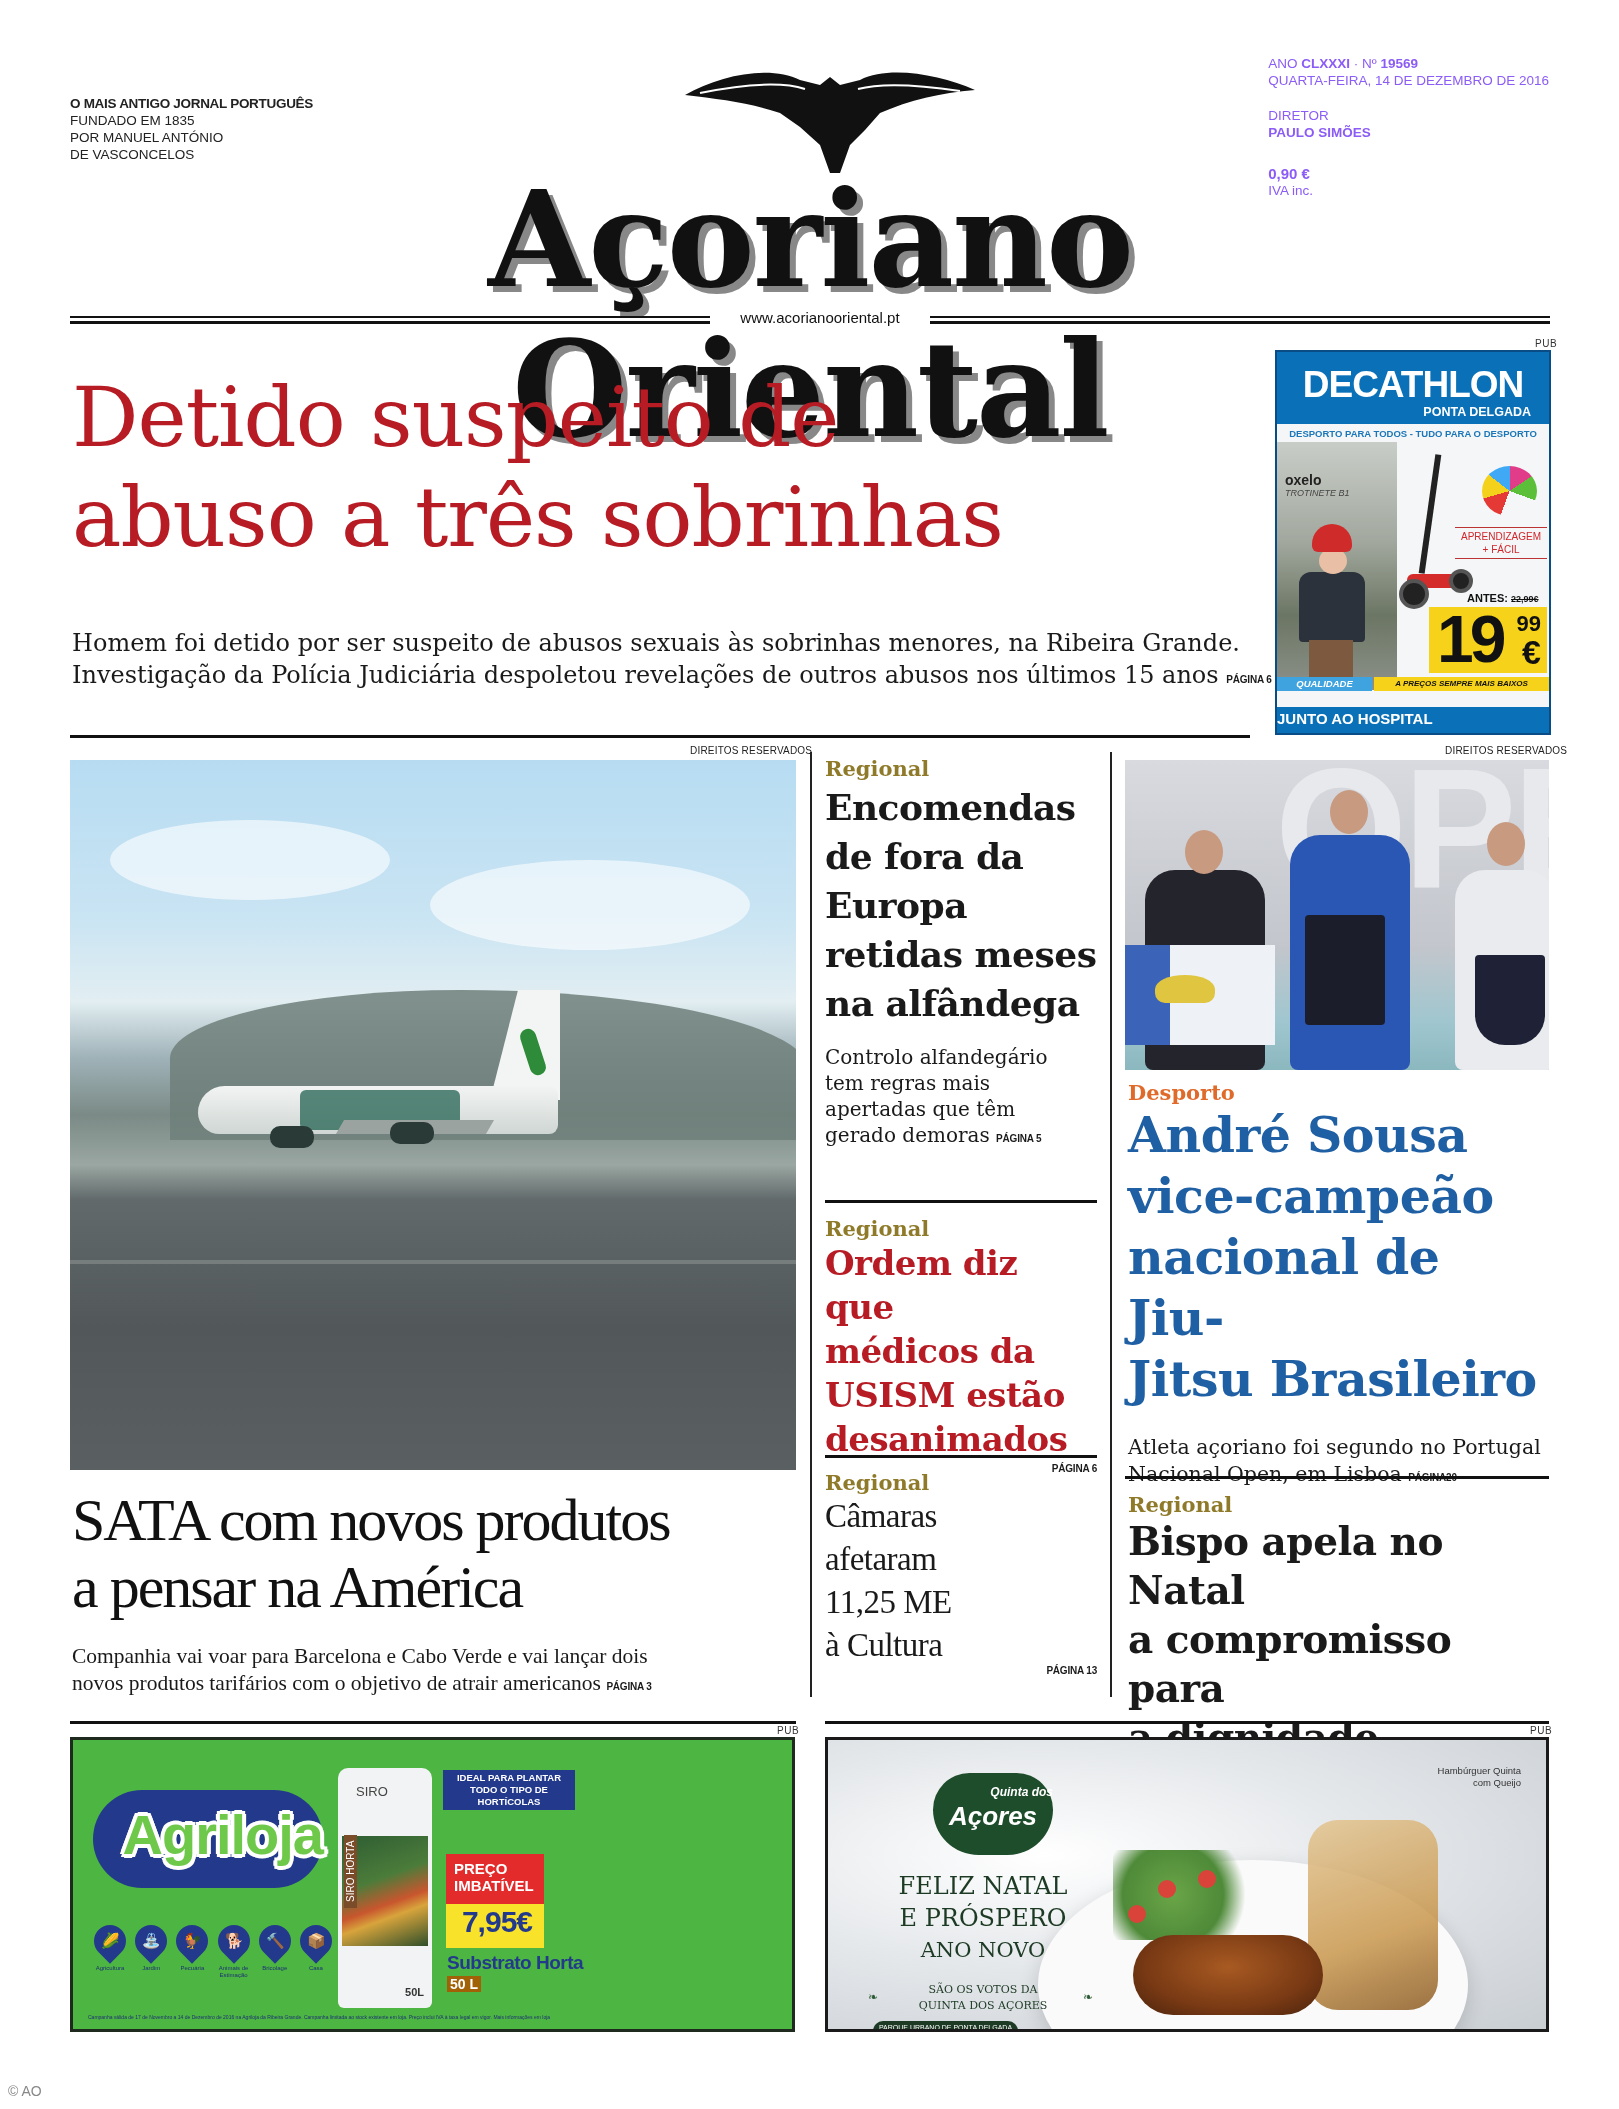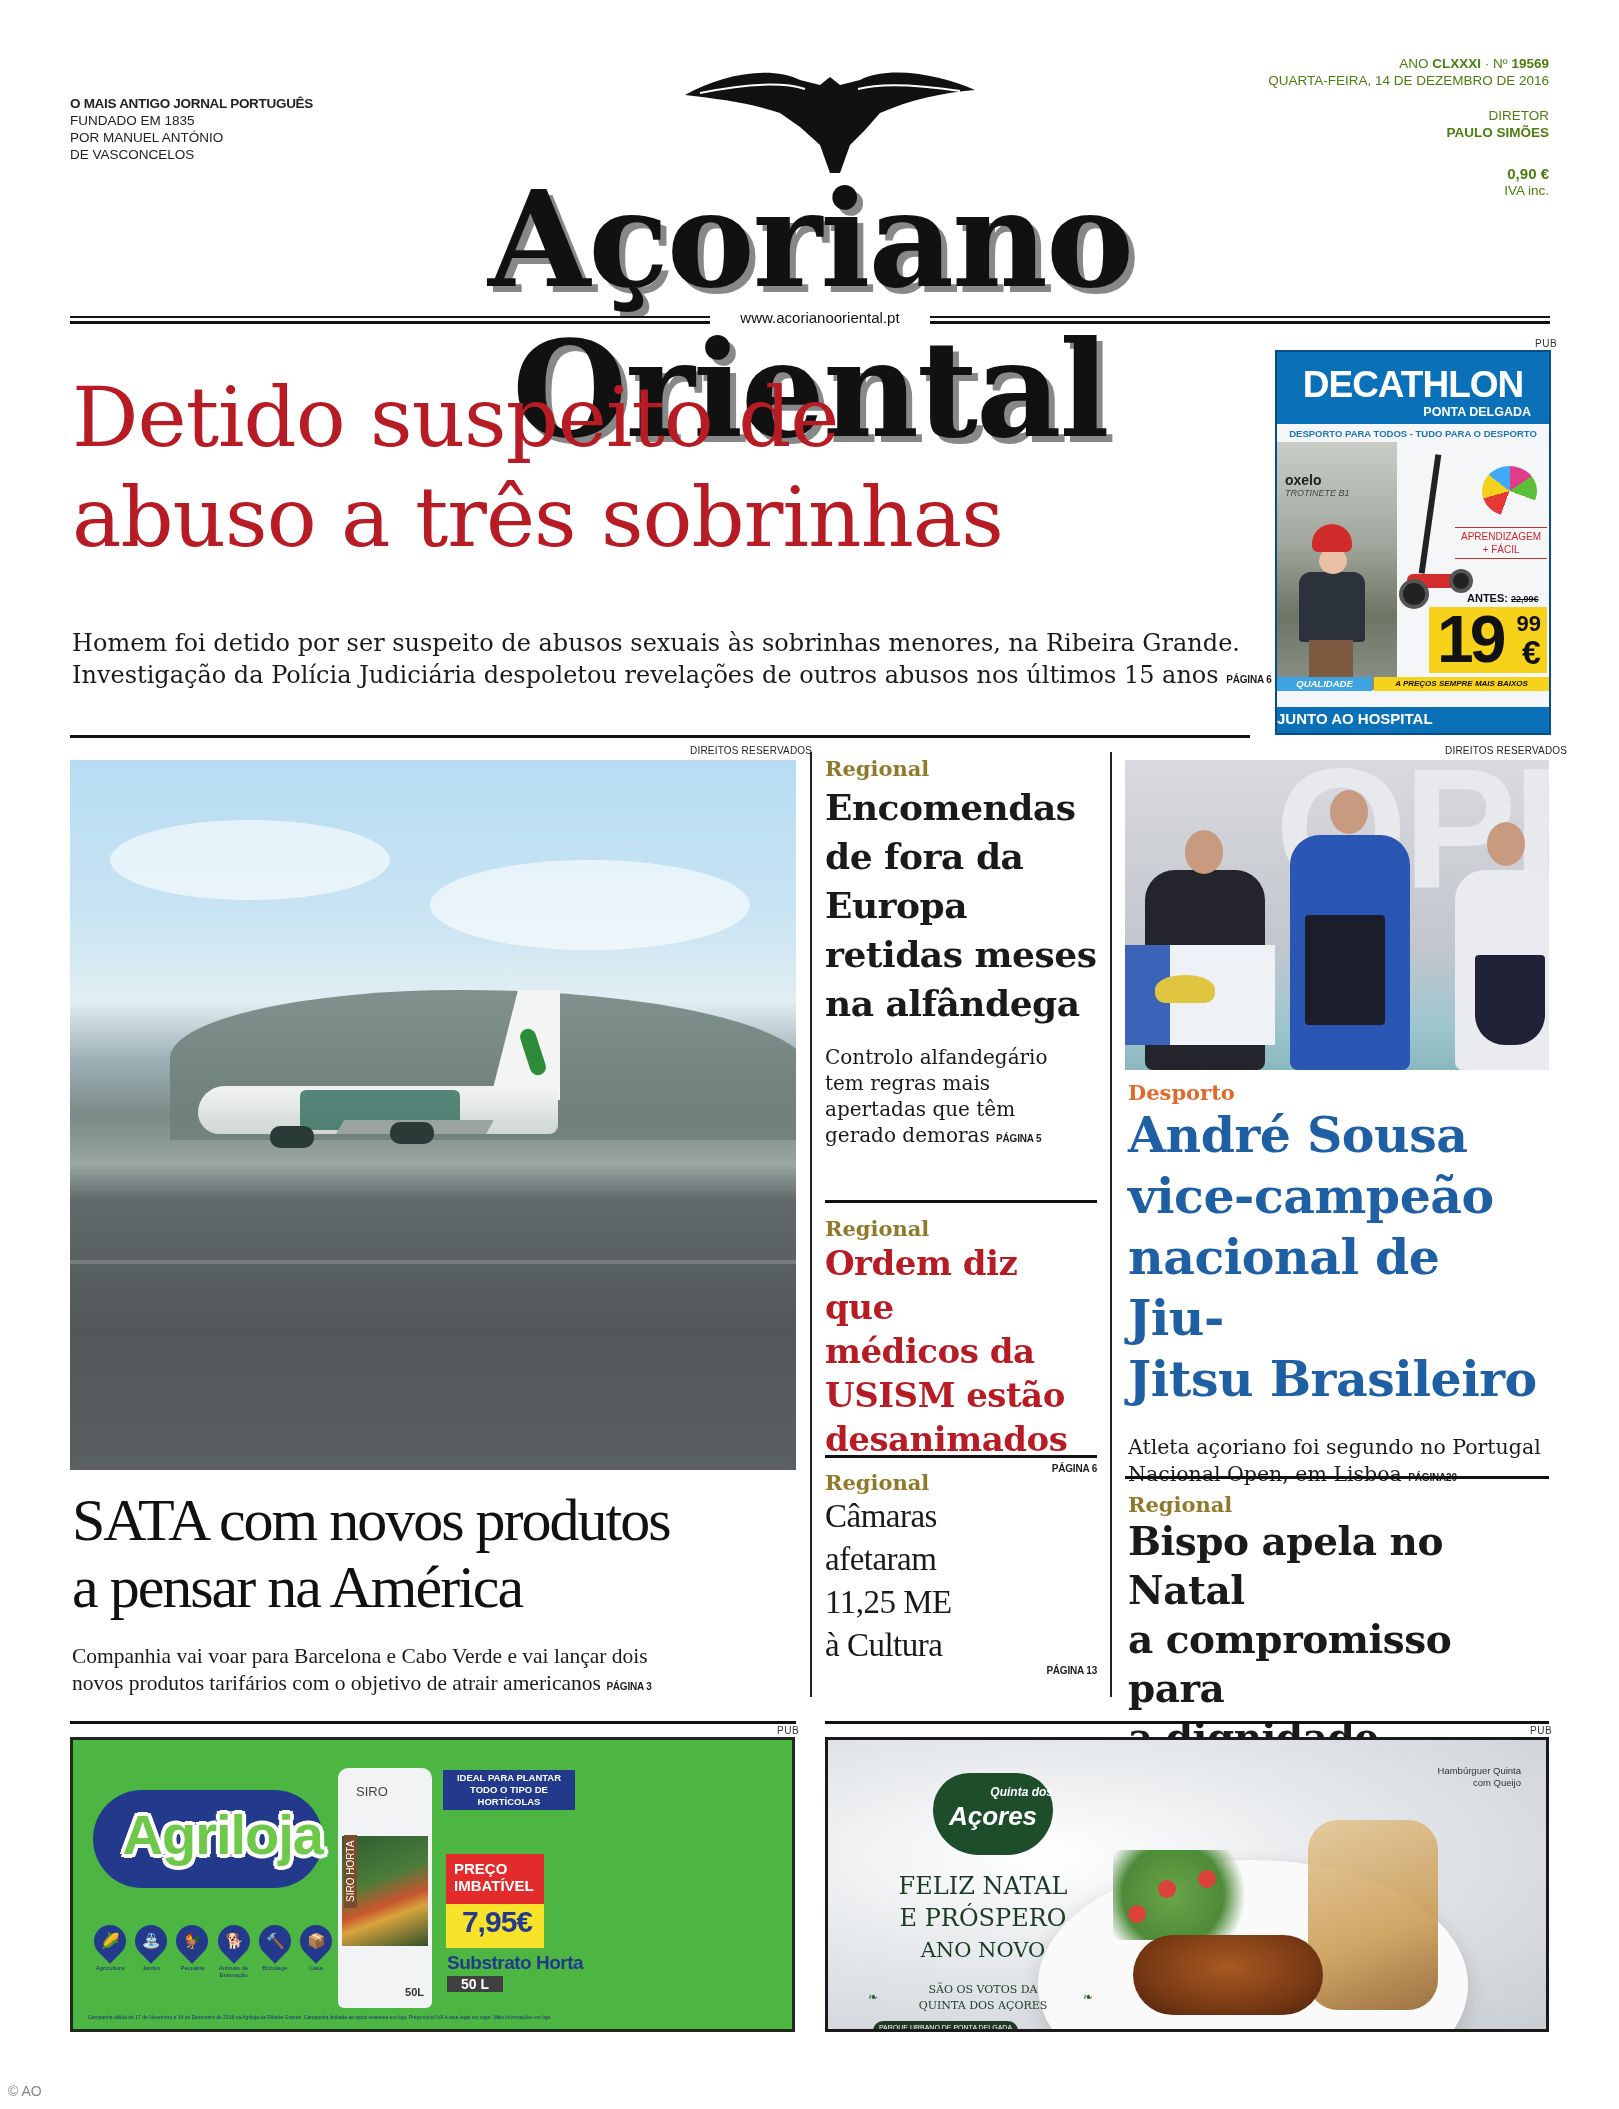--- a/index.html
+++ b/index.html
@@ -4,21 +4,21 @@
 <style>
   * { box-sizing: border-box; margin: 0; padding: 0; }
   html, body { width: 1619px; height: 2109px; background: #ffffff; overflow: hidden; }
   body { position: relative; font-family: "Liberation Sans", sans-serif; color: #1a1a1a; }
   .abs { position: absolute; }
   .serif { font-family: "DejaVu Serif", "Liberation Serif", serif; }
 
   
   .mast-left { left: 70px; top: 95px; font-size: 13.5px; line-height: 17px; color: #222; }
   .mast-left .b { font-weight: bold; letter-spacing: -0.3px; }
-  .mast-right { right: 70px; top: 55px; text-align: right; font-size: 13.5px; line-height: 17px; color: #4d7c0f; }
+  .mast-right { right: 70px; top: 55px; text-align: left; font-size: 13.5px; line-height: 17px; color: #8b5cf6; }
   .mast-right .b { font-weight: bold; }
   .logo { left: 200px; top: 55px; width: 1220px; height: 250px; }
   .logo-text { position: absolute; left: 0; top: 110px; width: 1220px; text-align: center;
     font-family: "DejaVu Serif", serif; font-weight: bold; font-size: 132px; letter-spacing: -2px; color: #111;
     text-shadow: 6px 6px 0 #888; line-height: 150px; }
   .eagle { position: absolute; left: 480px; top: 0; }
   .rule-row { left: 70px; top: 313px; width: 1480px; height: 14px; }
   .rule-row .dbl { position: absolute; top: 3px; height: 8px; border-top: 2px solid #111; border-bottom: 3px solid #111; }
   .url { position: absolute; left: 650px; top: -4px; width: 200px; text-align: center; font-size: 15px; color: #111; }
 
@@ -111,21 +111,21 @@
   .siro-bag { position: absolute; left: 265px; top: 28px; width: 94px; height: 240px; background: #f1f3f4; border-radius: 10px 10px 6px 6px; }
   .siro-img { position: absolute; left: 4px; top: 68px; width: 86px; height: 110px; background: linear-gradient(160deg,#2e5d33 0%,#4c7c3a 40%,#c8562e 60%,#d8a43c 70%,#2f4f2a 100%); }
   .siro-logo { position: absolute; left: 18px; top: 16px; font-size: 13px; color: #444; }
   .siro-vert { position: absolute; left: 6px; top: 140px; transform: rotate(-90deg); transform-origin: left top; font-size: 10px; color: #fff; background: #7b4c2a; padding: 1px 6px; }
   .siro-50 { position: absolute; right: 8px; bottom: 10px; font-size: 11px; color: #333; font-weight: bold; }
   .agri-ideal { position: absolute; left: 370px; top: 30px; width: 132px; background: #233a8c; color: #fff; font-weight: bold; font-size: 9.5px; line-height: 12px; text-align: center; padding: 2px 2px; }
   .agri-red { position: absolute; left: 373px; top: 114px; width: 98px; height: 50px; background: #e32b2b; color: #fff; font-weight: bold; font-size: 15px; line-height: 17px; padding: 6px 8px; }
   .agri-yel { position: absolute; left: 373px; top: 164px; width: 98px; height: 44px; background: #f8e32a; }
   .agri-price { position: absolute; right: 12px; top: 1px; font-weight: bold; font-size: 30px; color: #233a8c; letter-spacing: -1px; }
   .agri-prod { position: absolute; left: 374px; top: 212px; font-weight: bold; font-size: 19px; color: #233a8c; letter-spacing: -0.5px; }
-  .agri-50 { position: absolute; left: 374px; top: 236px; background: #404040; color: #fff; font-weight: bold; font-size: 14px; padding: 0 14px; }
+  .agri-50 { position: absolute; left: 374px; top: 236px; background: #a16207; color: #fff; font-weight: bold; font-size: 14px; padding: 0 3px; }
   .agri-fine { position: absolute; left: 15px; top: 274px; width: 560px; font-size: 5px; color: #1d3276; white-space: nowrap; overflow: hidden; }
 
   .quinta { left: 825px; top: 1737px; width: 724px; height: 295px; border: 3px solid #1a1a1a; overflow: hidden;
     background: radial-gradient(ellipse at 30% 40%, #ffffff 0%, #e5e8eb 45%, #c9ced3 100%); }
   .q-logo { position: absolute; left: 105px; top: 33px; width: 120px; height: 82px; background: #1d4d2a; border-radius: 40px 40px 50px 50px; }
   .q-logo-t1 { position: absolute; left: 0; top: 12px; width: 100%; text-align: right; color: #fff; font-style: italic; font-weight: bold; font-size: 12px; }
   .q-logo-t2 { position: absolute; left: 0; top: 28px; width: 100%; text-align: center; color: #fff; font-style: italic; font-weight: bold; font-size: 26px; }
   .q-feliz { position: absolute; left: 30px; top: 130px; width: 250px; text-align: center; font-family: "DejaVu Serif", serif; color: #1d3a24; font-size: 24px; line-height: 32px; }
   .q-feliz .small { font-size: 21px; }
   .q-votos { position: absolute; left: 40px; top: 242px; width: 230px; text-align: center; font-family: "DejaVu Serif", serif; font-size: 11px; line-height: 16px; color: #1d3a24; }

